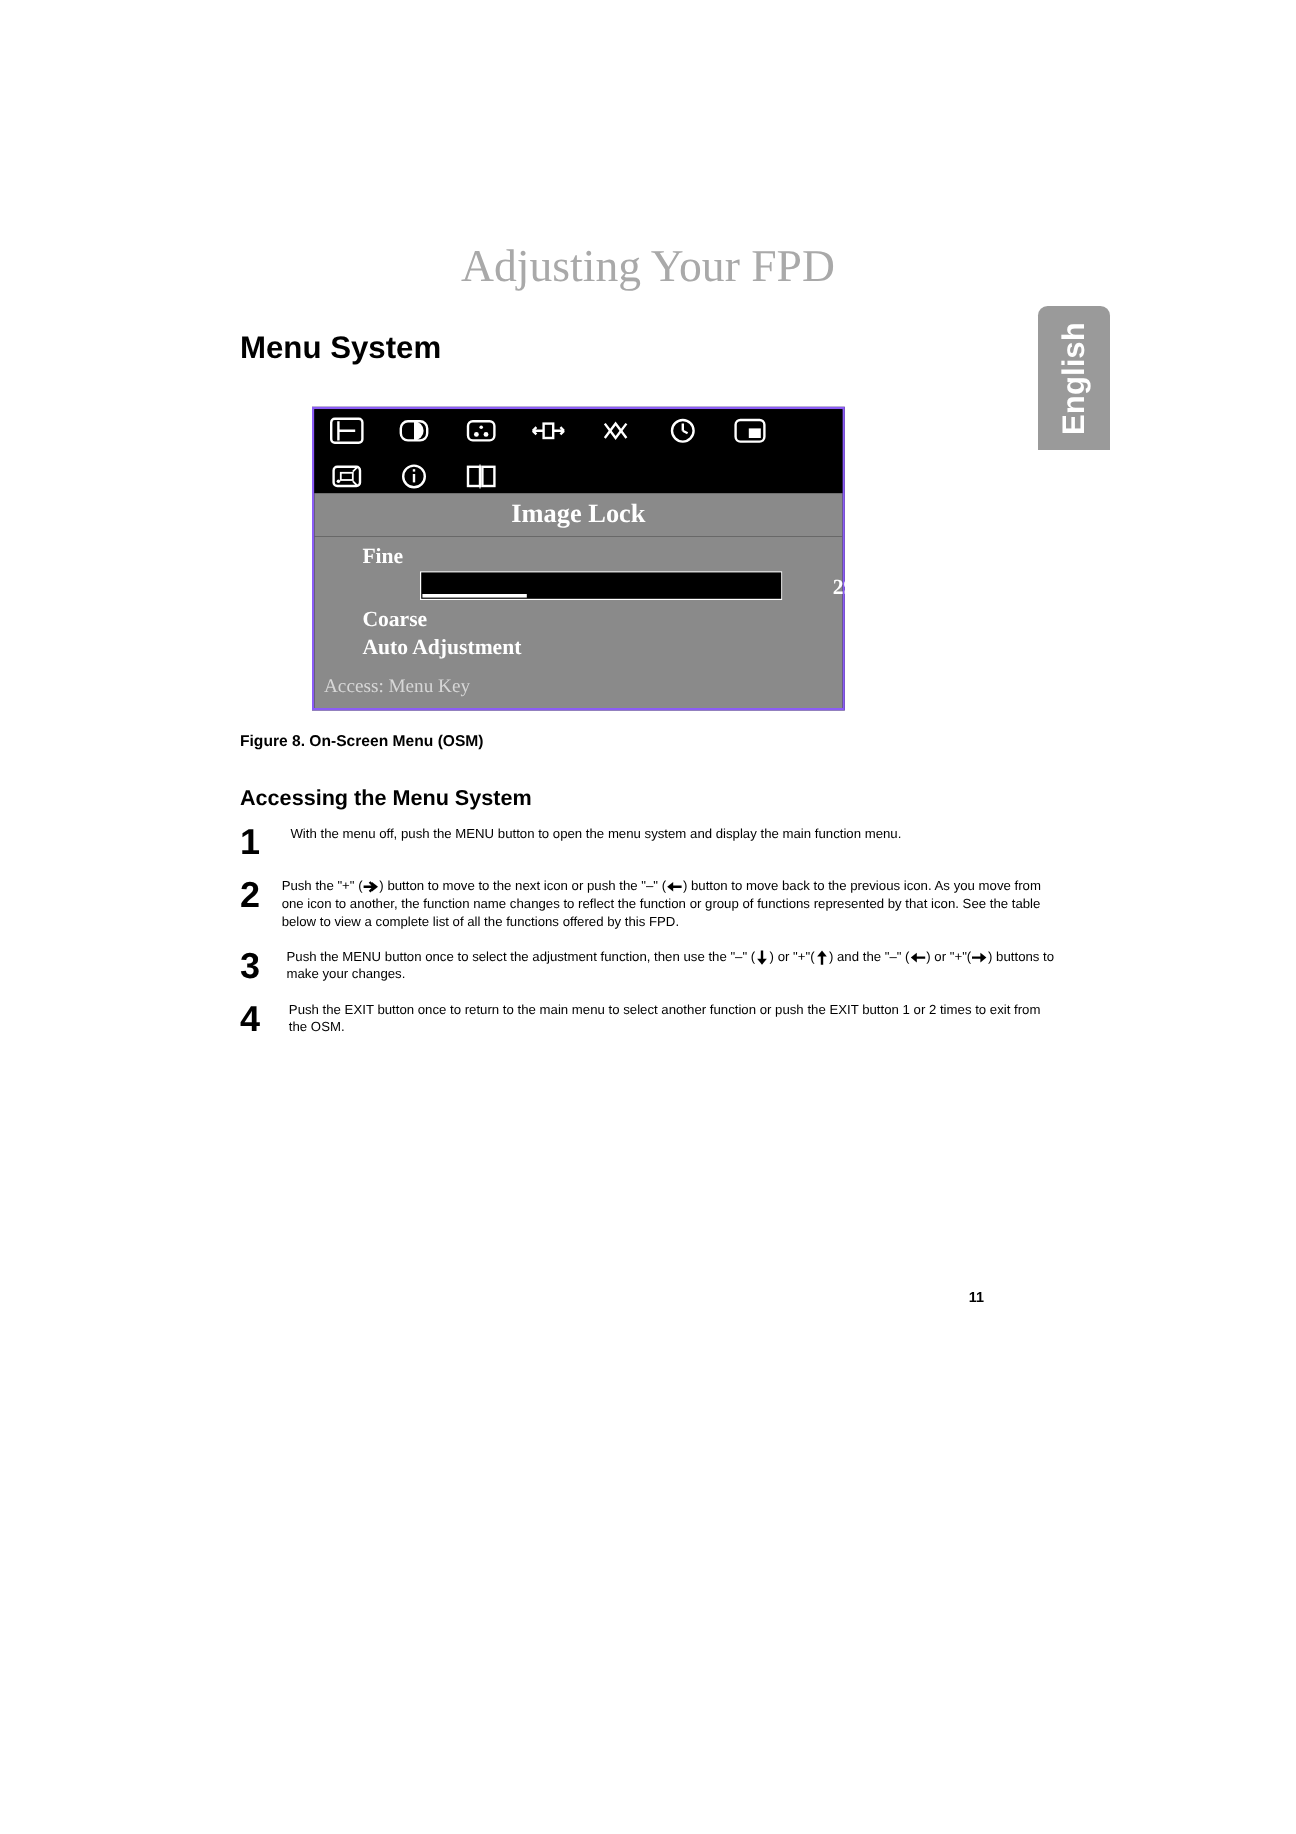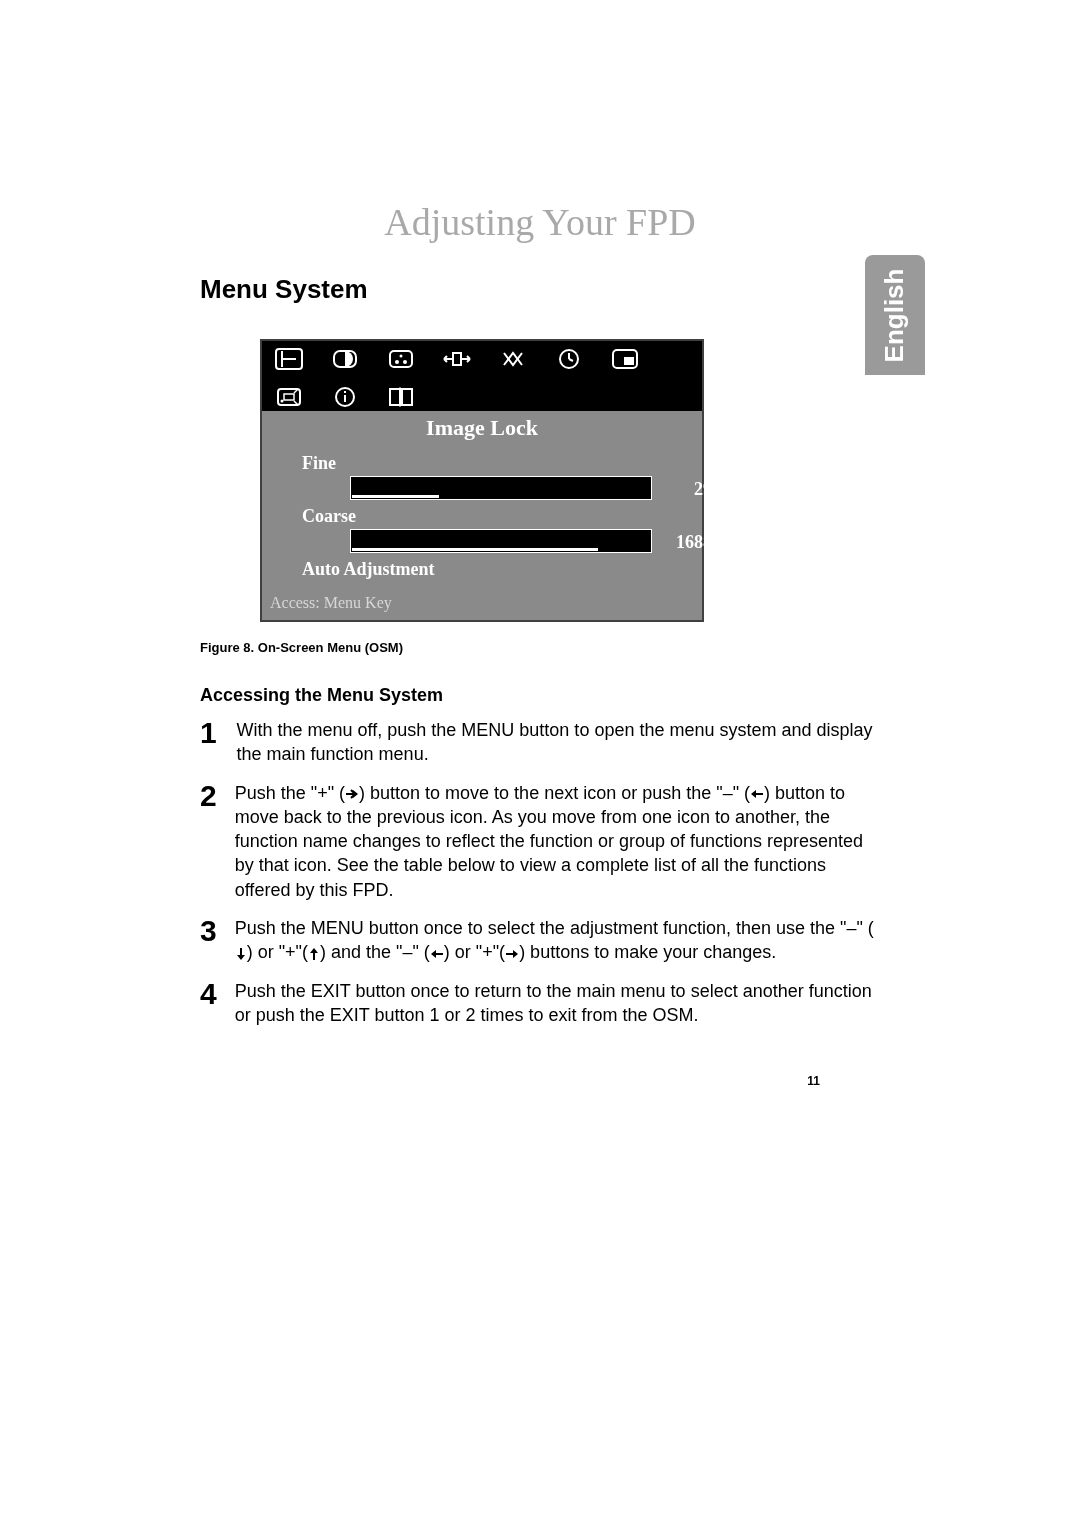--- a/index.html
+++ b/index.html
@@ -54,21 +54,21 @@
   }
 
   
   .osm-wrap{
     margin-left: 60px;
     margin-bottom: 12px;
   }
   .osm {
     width: 440px;
     background:#000;
-    border:2px solid #404040;
+    border:2px solid #8b5cf6;
   }
   .osm-icons{
     background:#000;
     padding:6px 10px 2px 10px;
     display:flex;
     flex-wrap:wrap;
     gap: 14px 22px;
   }
   .osm-icons .ic{
     width:34px;
@@ -158,21 +158,21 @@
     align-items:flex-start;
   }
   .step .num{
     font-size:30px;
     font-weight:800;
     line-height:1;
     font-family: Arial, sans-serif;
     width:24px;
   }
   .step .txt{
-    font-size:18px;
+    font-size:11px;
     line-height:1.35;
     font-family: Arial, Helvetica, sans-serif;
   }
   .arrow{
     display:inline-flex;
     vertical-align:middle;
   }
   .arrow svg{display:inline-block;}
 
   .page-num{
@@ -273,24 +273,20 @@
       <div class="osm-title">Image Lock</div>
 
       <div class="osm-body">
         <div class="osm-label">Fine</div>
         <div class="slider-row">
           <div class="slider-track" id="track0"></div>
           <div class="slider-val">29</div>
         </div>
 
         <div class="osm-label">Coarse</div>
-        <div class="slider-row">
-          <div class="slider-track" id="track1"></div>
-          <div class="slider-val">1688</div>
-        </div>
 
         <div class="osm-label">Auto Adjustment</div>
       </div>
 
       <div class="osm-access">Access: Menu Key</div>
     </div>
   </div>
 
   <div class="figure-caption">Figure 8.  On-Screen Menu (OSM)</div>
 

